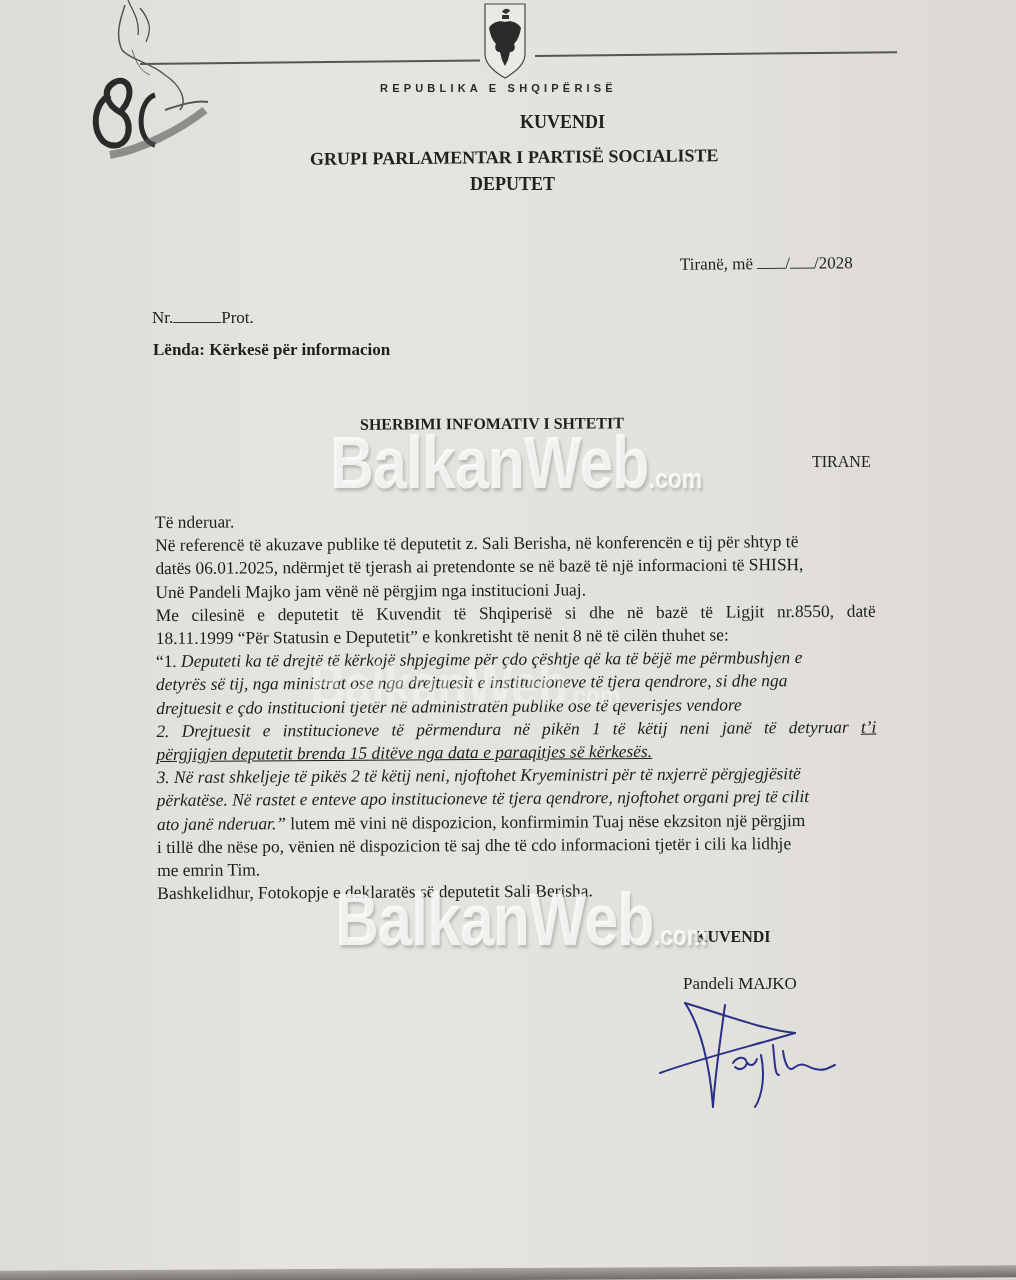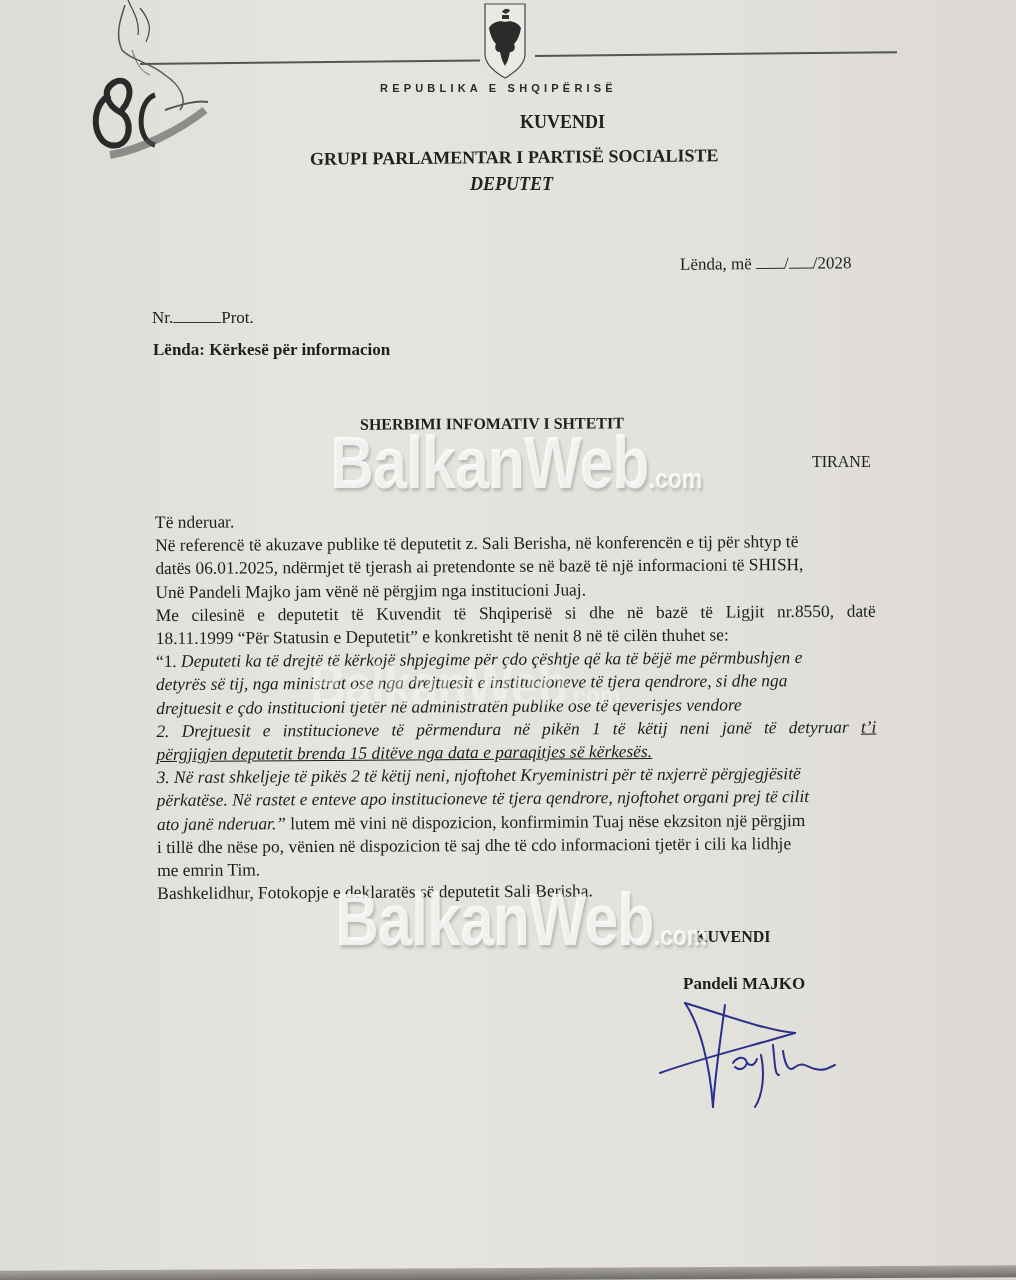--- a/index.html
+++ b/index.html
@@ -35,39 +35,39 @@
     font-size: 11px; letter-spacing: 4.2px; color: #2a2a2a;
   }
   .kuvendi {
     position: absolute; left: 480px; top: 112px; font-weight: bold; font-size: 18px; color: #222; margin-left: 40px;
   }
   .grupi {
     position: absolute; left: 310px; top: 147px; font-weight: bold; font-size: 18px; color: #222;
     transform: rotate(-0.5deg);
   }
   .deputet-head {
-    position: absolute; left: 470px; top: 174px; font-weight: bold; font-size: 18px; color: #222; font-style: italic;
+    position: absolute; left: 470px; top: 174px; font-weight: bold; font-size: 18px; color: #222;
   }
   .nr-prot { position: absolute; left: 152px; top: 268px; font-size: 17px; margin-top: 40px; }
   .blank { display: inline-block; border-bottom: 1px solid #333; vertical-align: baseline; height: 14px; }
   .tirane-date { position: absolute; left: 680px; top: 254px; font-size: 17px; transform: rotate(-0.5deg); }
   .lenda { position: absolute; left: 153px; top: 340px; font-weight: bold; font-size: 17px; }
   .sherbimi { position: absolute; left: 360px; top: 415px; font-weight: bold; font-size: 16px; transform: rotate(-0.3deg); }
   .tirane-addr { position: absolute; left: 812px; top: 453px; font-weight: normal; font-size: 16px; }
   .body-text {
     position: absolute; left: 155px; top: 511px; width: 720px;
     font-size: 17.4px; line-height: 23.2px; color: #1d1d1d;
     transform: rotate(-0.35deg); transform-origin: left top;
   }
   .body-text .line { display: block; white-space: nowrap; }
   .body-text .justify-line { display: block; text-align: justify; text-align-last: justify; }
   .it { font-style: italic; }
   .ul { text-decoration: underline; }
   .deputeti-sig { position: absolute; left: 695px; top: 928px; font-weight: bold; font-size: 16px; }
-  .sig-name { position: absolute; left: 683px; top: 974px; font-weight: bold; font-size: 17px; }
+  .sig-name { position: absolute; left: 683px; top: 974px; font-weight: normal; font-size: 17px; }
   .signature { position: absolute; left: 655px; top: 995px; width: 190px; height: 120px; }
   .watermark {
     position: absolute; font-family: "Liberation Sans", sans-serif; font-weight: bold;
     color: rgba(255,255,255,0.78); letter-spacing: -1px;
     text-shadow: 2px 3px 3px rgba(0,0,0,0.18);
     transform: scaleX(0.82); transform-origin: left top;
     pointer-events: none;
   }
   .watermark .com { font-size: 28px; letter-spacing: 0; }
   .wm1 { left: 330px; top: 420px; font-size: 74px; }
@@ -103,21 +103,21 @@
 <div class="republika">REPUBLIKA E SHQIPËRISË</div>
 <div class="kuvendi">KUVENDI</div>
 <div class="grupi">GRUPI PARLAMENTAR I PARTISË SOCIALISTE</div>
 <div class="deputet-head">DEPUTET</div>
 
 <div class="nr-prot">
   <span>Nr.</span><span class="blank" style="width:48px"></span><span>Prot.</span>
 </div>
 
 <div class="tirane-date">
-  <span>Lënda, më</span>
+  <span>Tiranë, më</span>
   <span class="blank" style="width:28px"></span><span>/</span><span class="blank" style="width:24px"></span><span>/2028</span>
 </div>
 
 <div class="lenda">Lënda: Kërkesë për informacion</div>
 
 <div class="sherbimi">SHERBIMI INFOMATIV I SHTETIT</div>
 <div class="tirane-addr">TIRANE</div>
 
 <div class="body-text">
   <span class="line">Të nderuar.</span>

